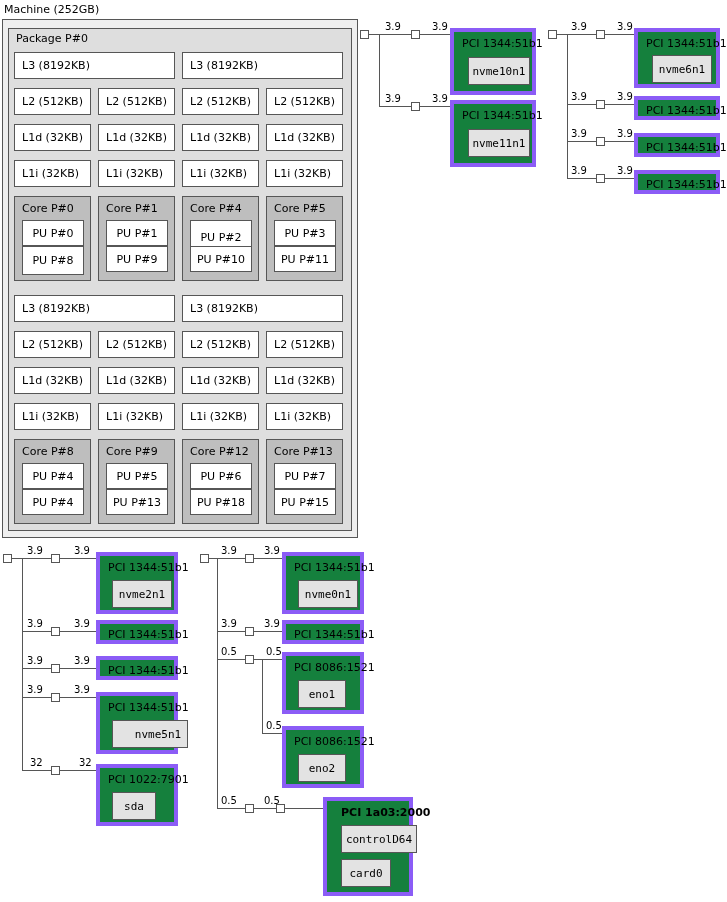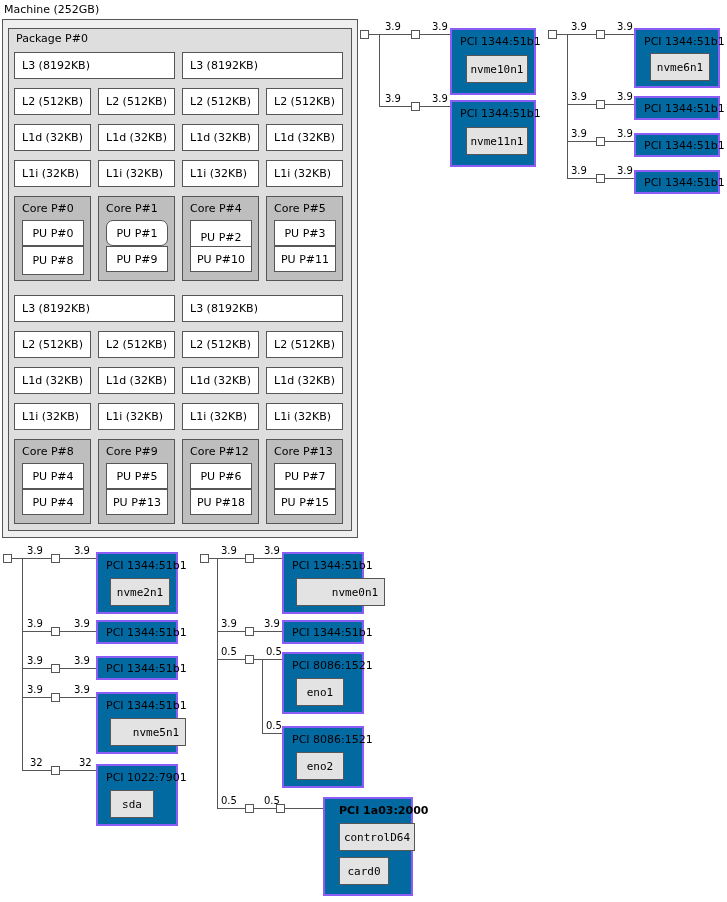--- a/index.html
+++ b/index.html
@@ -68,22 +68,22 @@
     border: 1px solid #565656;
     display: flex;
     align-items: center;
     justify-content: center;
     font-size: 11px;
     white-space: nowrap;
   }
 
   
   .pcibox {
-    background: #0369a1;
-    border: 2px solid #8b5cf6;
+    background: #15803d;
+    border: 4px solid #8b5cf6;
   }
   .pci-label {
     position: absolute;
     left: 8px; top: 5px;
     font-size: 11px;
     white-space: nowrap;
   }
   .osdev {
     position: absolute;
     background: #e3e3e3;
@@ -137,21 +137,21 @@
 <div class="abs cbox" style="left:182px;top:160px;width:77px;height:27px;">L1i (32KB)</div>
 <div class="abs cbox" style="left:266px;top:160px;width:77px;height:27px;">L1i (32KB)</div>
 
 <div class="abs corebox" style="left:14px;top:196px;width:77px;height:85px;">
   <span class="core-label">Core P#0</span>
   <div class="abs pubox" style="left:7px;top:23px;width:62px;height:26px;">PU P#0</div>
   <div class="abs pubox" style="left:7px;top:49px;width:62px;height:29px;">PU P#8</div>
 </div>
 <div class="abs corebox" style="left:98px;top:196px;width:77px;height:85px;">
   <span class="core-label">Core P#1</span>
-  <div class="abs pubox" style="left:7px;top:23px;width:62px;height:26px;border-radius:7px;">PU P#1</div>
+  <div class="abs pubox" style="left:7px;top:23px;width:62px;height:26px;">PU P#1</div>
   <div class="abs pubox" style="left:7px;top:49px;width:62px;height:26px;">PU P#9</div>
 </div>
 <div class="abs corebox" style="left:182px;top:196px;width:77px;height:85px;">
   <span class="core-label">Core P#4</span>
   <div class="abs pubox" style="left:7px;top:23px;width:62px;height:34px;">PU P#2</div>
   <div class="abs pubox" style="left:7px;top:49px;width:62px;height:26px;">PU P#10</div>
 </div>
 <div class="abs corebox" style="left:266px;top:196px;width:77px;height:85px;">
   <span class="core-label">Core P#5</span>
   <div class="abs pubox" style="left:7px;top:23px;width:62px;height:26px;">PU P#3</div>
@@ -318,21 +318,21 @@
 <div class="abs hline" style="left:209px;top:558px;width:8px;"></div>
 <div class="abs vline" style="left:217px;top:558px;height:250px;"></div>
 
 <div class="abs hline" style="left:217px;top:558px;width:28px;"></div>
 <div class="abs bw" style="left:221px;top:545px;">3.9</div>
 <div class="abs knob" style="left:245px;top:554px;"></div>
 <div class="abs hline" style="left:254px;top:558px;width:28px;"></div>
 <div class="abs bw" style="left:264px;top:545px;">3.9</div>
 <div class="abs pcibox" style="left:282px;top:552px;width:82px;height:62px;">
   <span class="pci-label">PCI 1344:51b1</span>
-  <div class="osdev" style="left:12px;top:24px;width:58px;height:26px;padding-left:29px;">nvme0n1</div>
+  <div class="osdev" style="left:12px;top:24px;width:58px;height:26px;">nvme0n1</div>
 </div>
 
 <div class="abs hline" style="left:217px;top:631px;width:28px;"></div>
 <div class="abs bw" style="left:221px;top:618px;">3.9</div>
 <div class="abs knob" style="left:245px;top:627px;"></div>
 <div class="abs hline" style="left:254px;top:631px;width:28px;"></div>
 <div class="abs bw" style="left:264px;top:618px;">3.9</div>
 <div class="abs pcibox" style="left:282px;top:620px;width:82px;height:24px;">
   <span class="pci-label" style="top:4px;">PCI 1344:51b1</span>
 </div>

